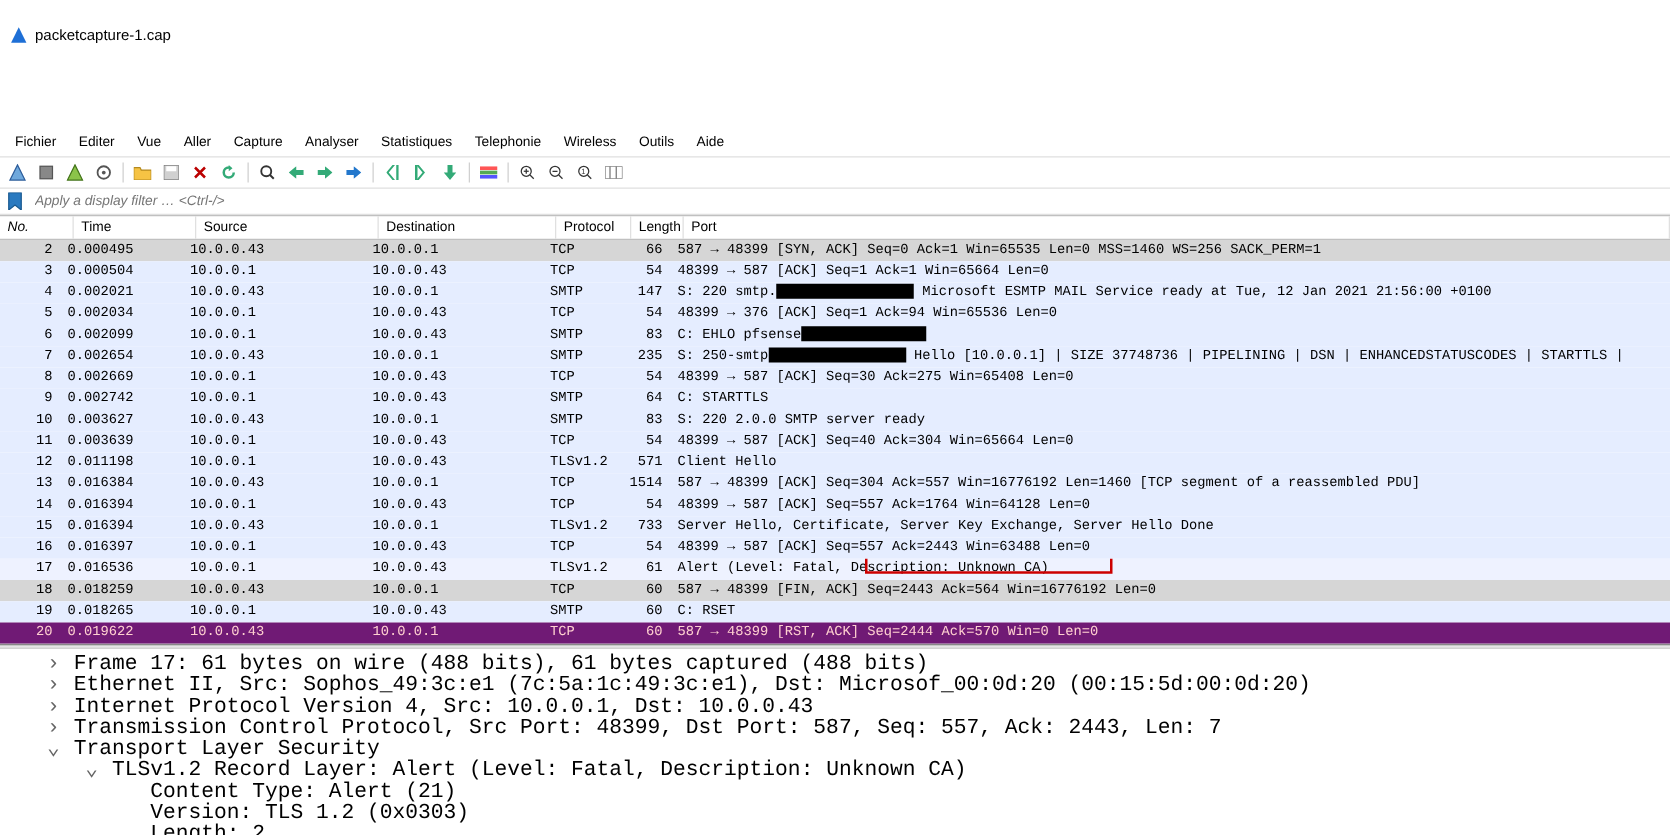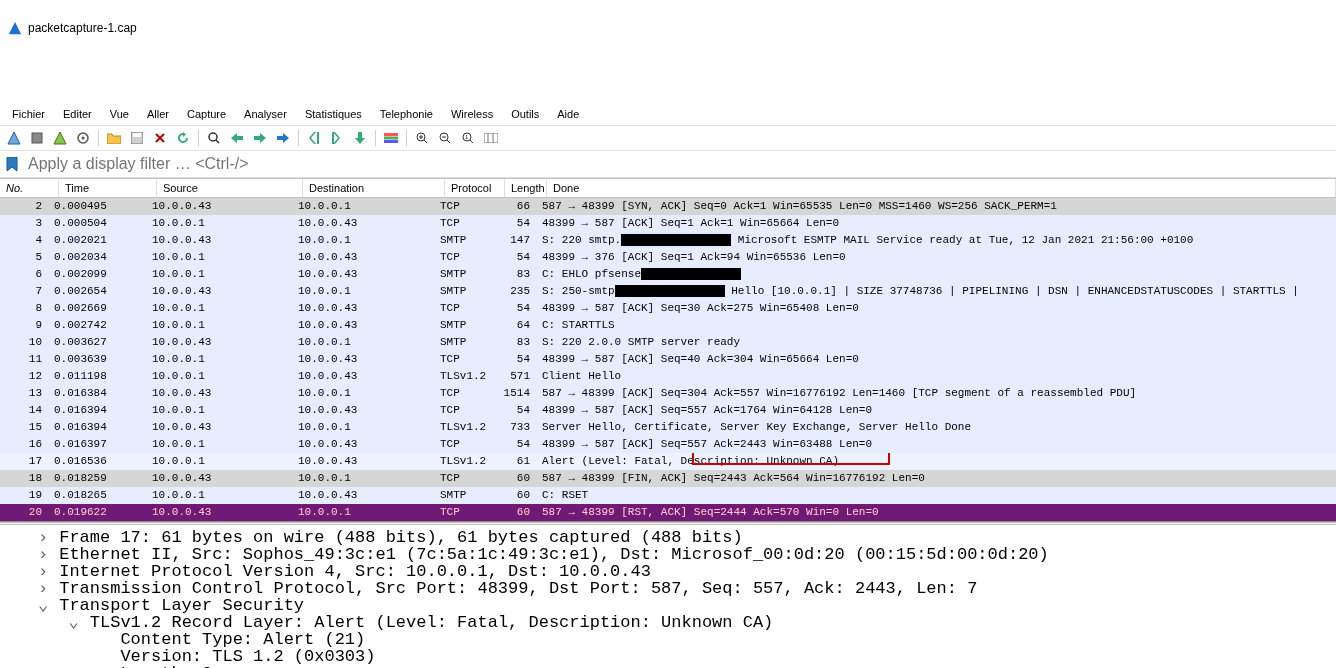--- a/index.html
+++ b/index.html
@@ -7,21 +7,21 @@
 .titlebar { display: flex; align-items: center; padding: 21px 8px; background: #fff; gap: 6px; }
 .titlebar .icon-fin { width: 14px; height: 14px; }
 .title { font-size: 12px; color: #000; }
 .menubar { display: flex; gap: 2px; padding: 2px 4px; background: #fff; }
 .menubar .menu { padding: 3px 8px; cursor: default; margin-top: 47px; }
 .toolbar { display: flex; align-items: center; gap: 3px; padding: 2px 4px; border-top: 1px solid #e0e0e0; border-bottom: 1px solid #e0e0e0; }
 .tb-btn { width: 20px; height: 20px; display: flex; align-items: center; justify-content: center; border:1px solid transparent; }
 .tb-sep { width:1px; height:16px; background:#d0d0d0; margin:0 2px; }
 .filterbar { display: flex; align-items: center; border-bottom:1px solid #e0e0e0; padding:2px 4px; gap:4px; }
 .filter-icon { width:16px; height:16px; display:flex; align-items:center; justify-content:center; }
-.filter-input { flex:1; border:none; outline:none; padding:2px 4px; font-size:16px; color:#888; }
+.filter-input { flex:1; border:none; outline:none; padding:2px 4px; font-size:11px; color:#888; font-style: italic;}
 .packet-pane { flex: 0 0 auto; overflow:hidden; border-bottom:1px solid #888; }
 .packet-header { display:flex; background:#fff; border-top:1px solid #c0c0c0; border-bottom:1px solid #c0c0c0; }
 .packet-header .col { padding:3px 6px; border-right:1px solid #e0e0e0; font-size:11px; }
 .col-no { width:59px; text-align:left;font-style:italic; }
 .col-time { width:98px; }
 .col-src { width:146px; }
 .col-dst { width:142px; }
 .col-proto { width:60px; }
 .col-len { width:42px; text-align:right; }
 .col-info { flex:1; }
@@ -204,21 +204,21 @@
 </div>
 
 <div class="packet-pane">
   <div class="packet-header">
     <div class="col col-no">No.</div>
     <div class="col col-time">Time</div>
     <div class="col col-src">Source</div>
     <div class="col col-dst">Destination</div>
     <div class="col col-proto">Protocol</div>
     <div class="col col-len">Length</div>
-    <div class="col col-info">Done</div>
+    <div class="col col-info">Port</div>
   </div>
   <div class="packet-rows" id="packet-rows" style="position:relative;">
       <div class="row sel">
         <div class="cell c-no">2</div>
         <div class="cell c-time">0.000495</div>
         <div class="cell c-src">10.0.0.43</div>
         <div class="cell c-dst">10.0.0.1</div>
         <div class="cell c-proto">TCP</div>
         <div class="cell c-len">66</div>
         <div class="cell c-info">587 → 48399 [SYN, ACK] Seq=0 Ack=1 Win=65535 Len=0 MSS=1460 WS=256 SACK_PERM=1</div>

